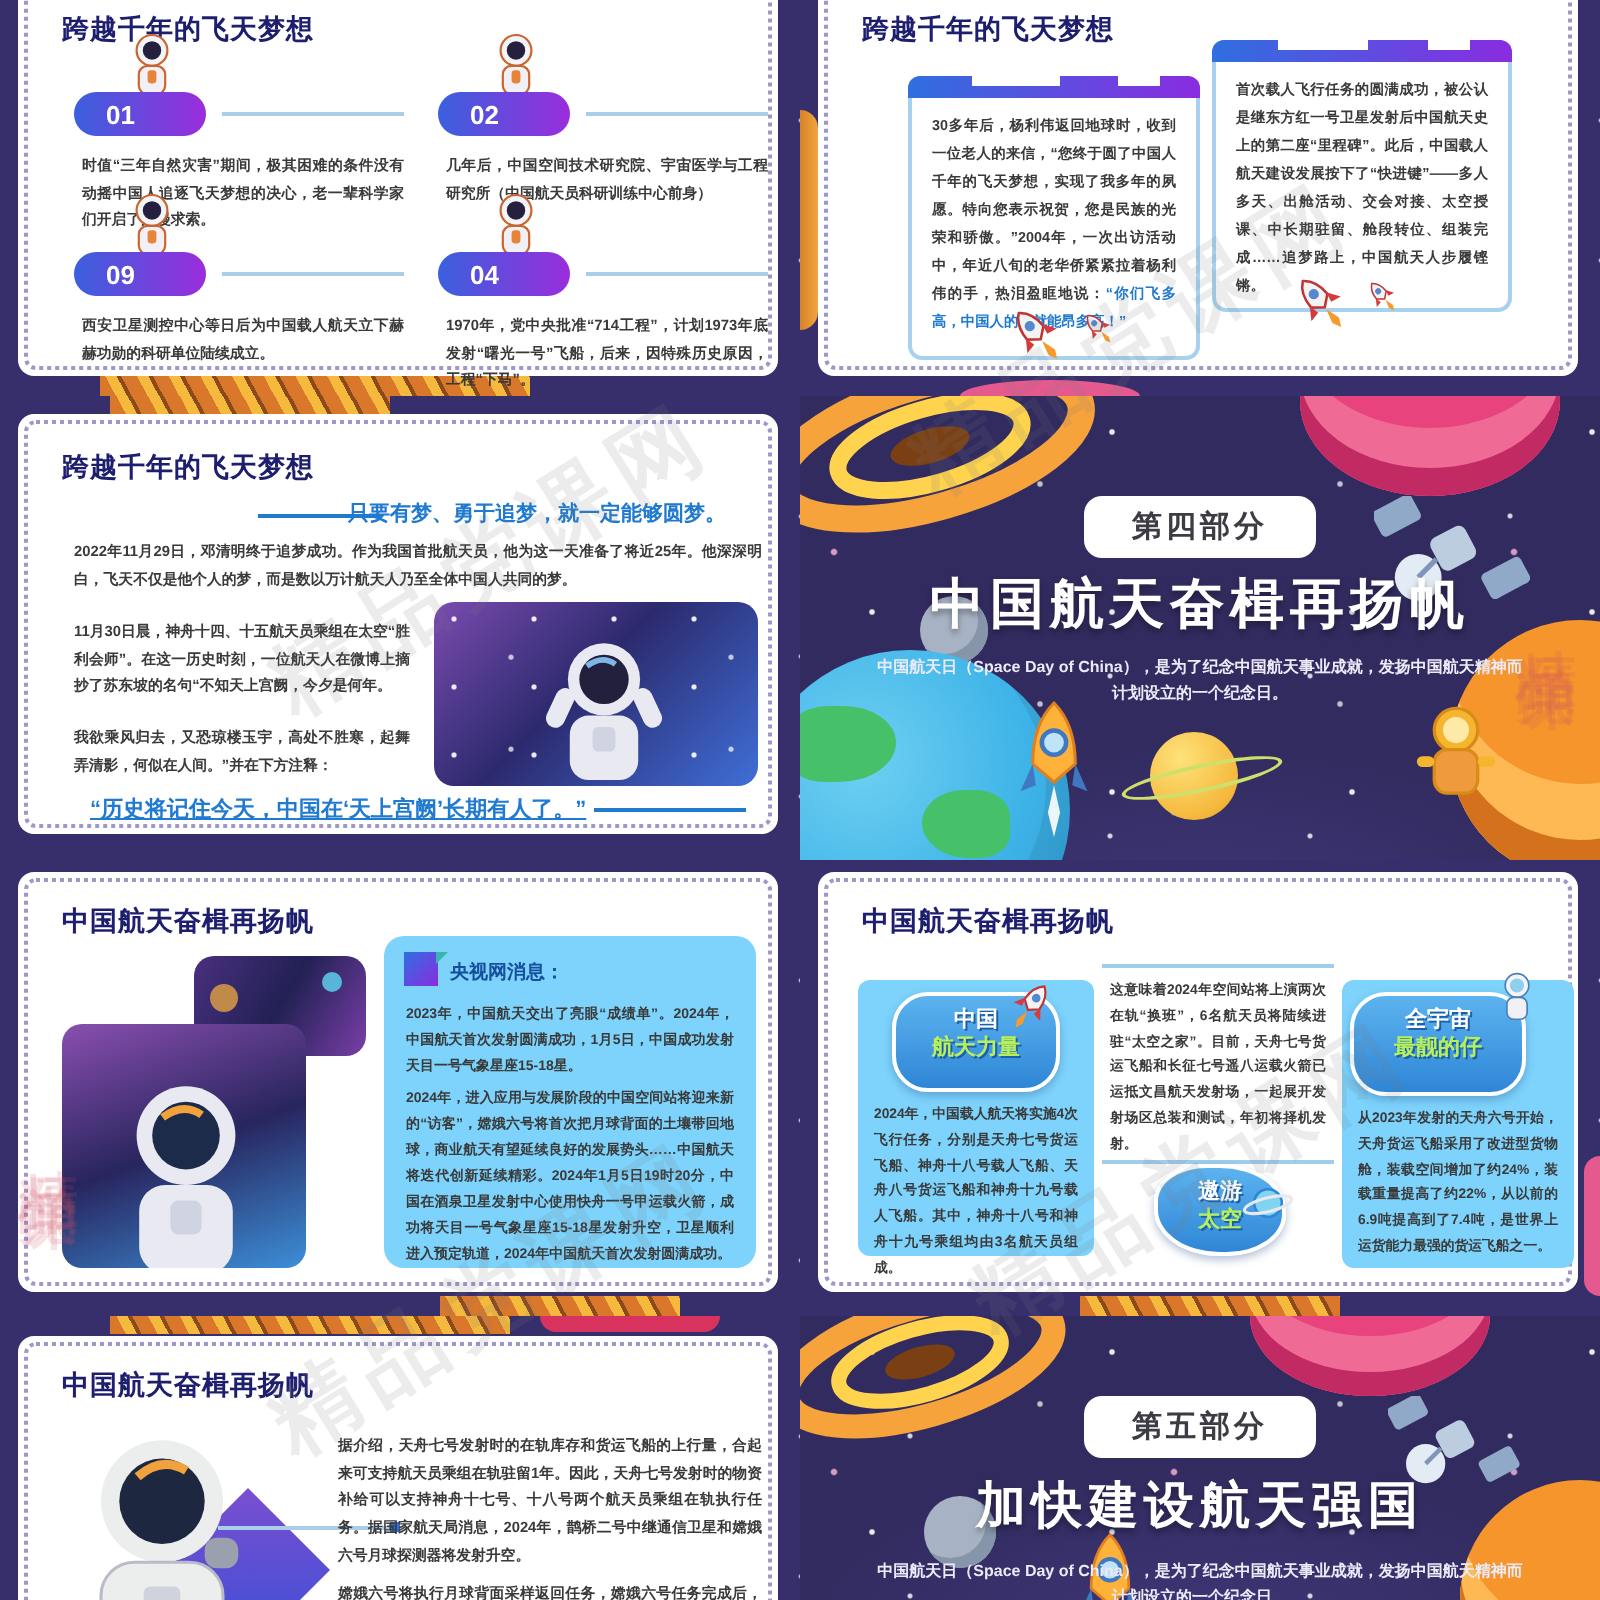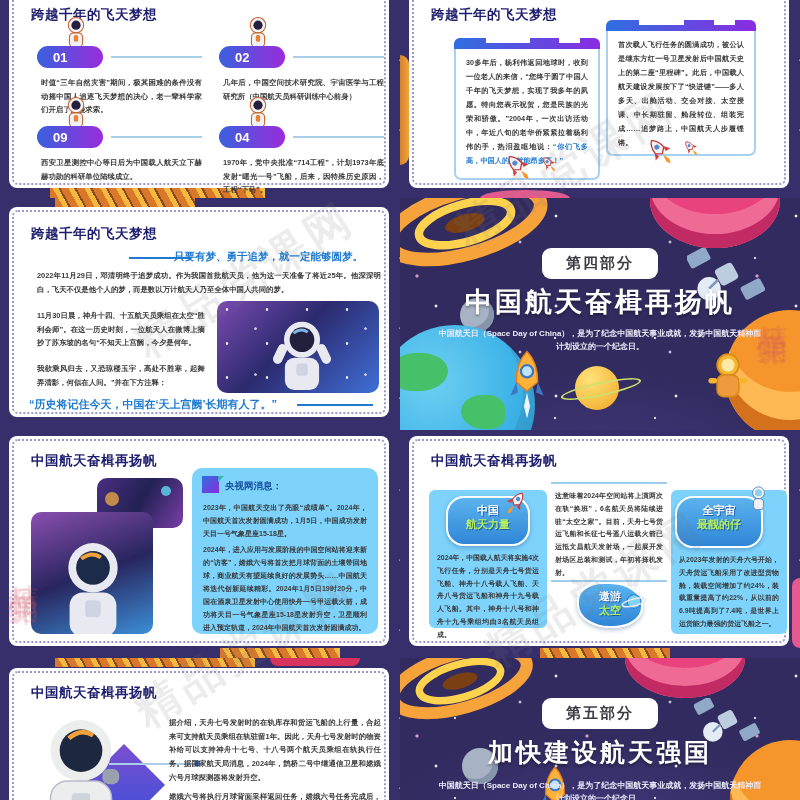--- a/index.html
+++ b/index.html
@@ -209,21 +209,21 @@
         <svg viewBox="0 0 60 80" width="58" height="76" style="position:absolute;left:56px;top:14px;">
             <circle cx="30" cy="26" r="19" fill="#e9e9f2"></circle>
             <circle cx="30" cy="26" r="13" fill="#23203d"></circle>
             <path d="M21 19 q8 -6 15 -1" stroke="#7fb6e8" stroke-width="3" fill="none"></path>
             <rect x="12" y="45" width="36" height="34" rx="10" fill="#e9e9f2"></rect>
             <rect x="24" y="51" width="12" height="13" rx="3" fill="#cfd3e2"></rect>
             <rect x="2" y="30" width="10" height="22" rx="5" fill="#e9e9f2" transform="rotate(25 7 41)"></rect>
             <rect x="48" y="30" width="10" height="22" rx="5" fill="#e9e9f2" transform="rotate(-25 53 41)"></rect>
           </svg>
       </div>
-      <div style="position:absolute;left:20px;top:190px;font-size:11px;font-weight:bold;color:#1f7ad0;white-space:nowrap;">“历史将记住今天，中国在‘天上宫阙’长期有人了。”</div>
+      <div style="position:absolute;left:36px;top:190px;font-size:11px;font-weight:bold;color:#1f7ad0;white-space:nowrap;text-decoration:underline;">“历史将记住今天，中国在‘天上宫阙’长期有人了。”</div>
       <div class="qline" style="left:288px;top:197px;width:76px;"></div>
     </div>
   </div>
 
   <div class="cell space">
     <span style="position:absolute;left:-20px;top:-30px;">
         <svg viewBox="0 0 100 64" width="170" height="110">
           <ellipse cx="50" cy="32" rx="46" ry="18" fill="none" stroke="#f6a33c" stroke-width="8" transform="rotate(-16 50 32)"></ellipse>
           <ellipse cx="50" cy="32" rx="28" ry="11" fill="none" stroke="#ffd34d" stroke-width="5" transform="rotate(-16 50 32)"></ellipse>
           <ellipse cx="50" cy="32" rx="12" ry="5" fill="#7a3f12" transform="rotate(-16 50 32)"></ellipse>

